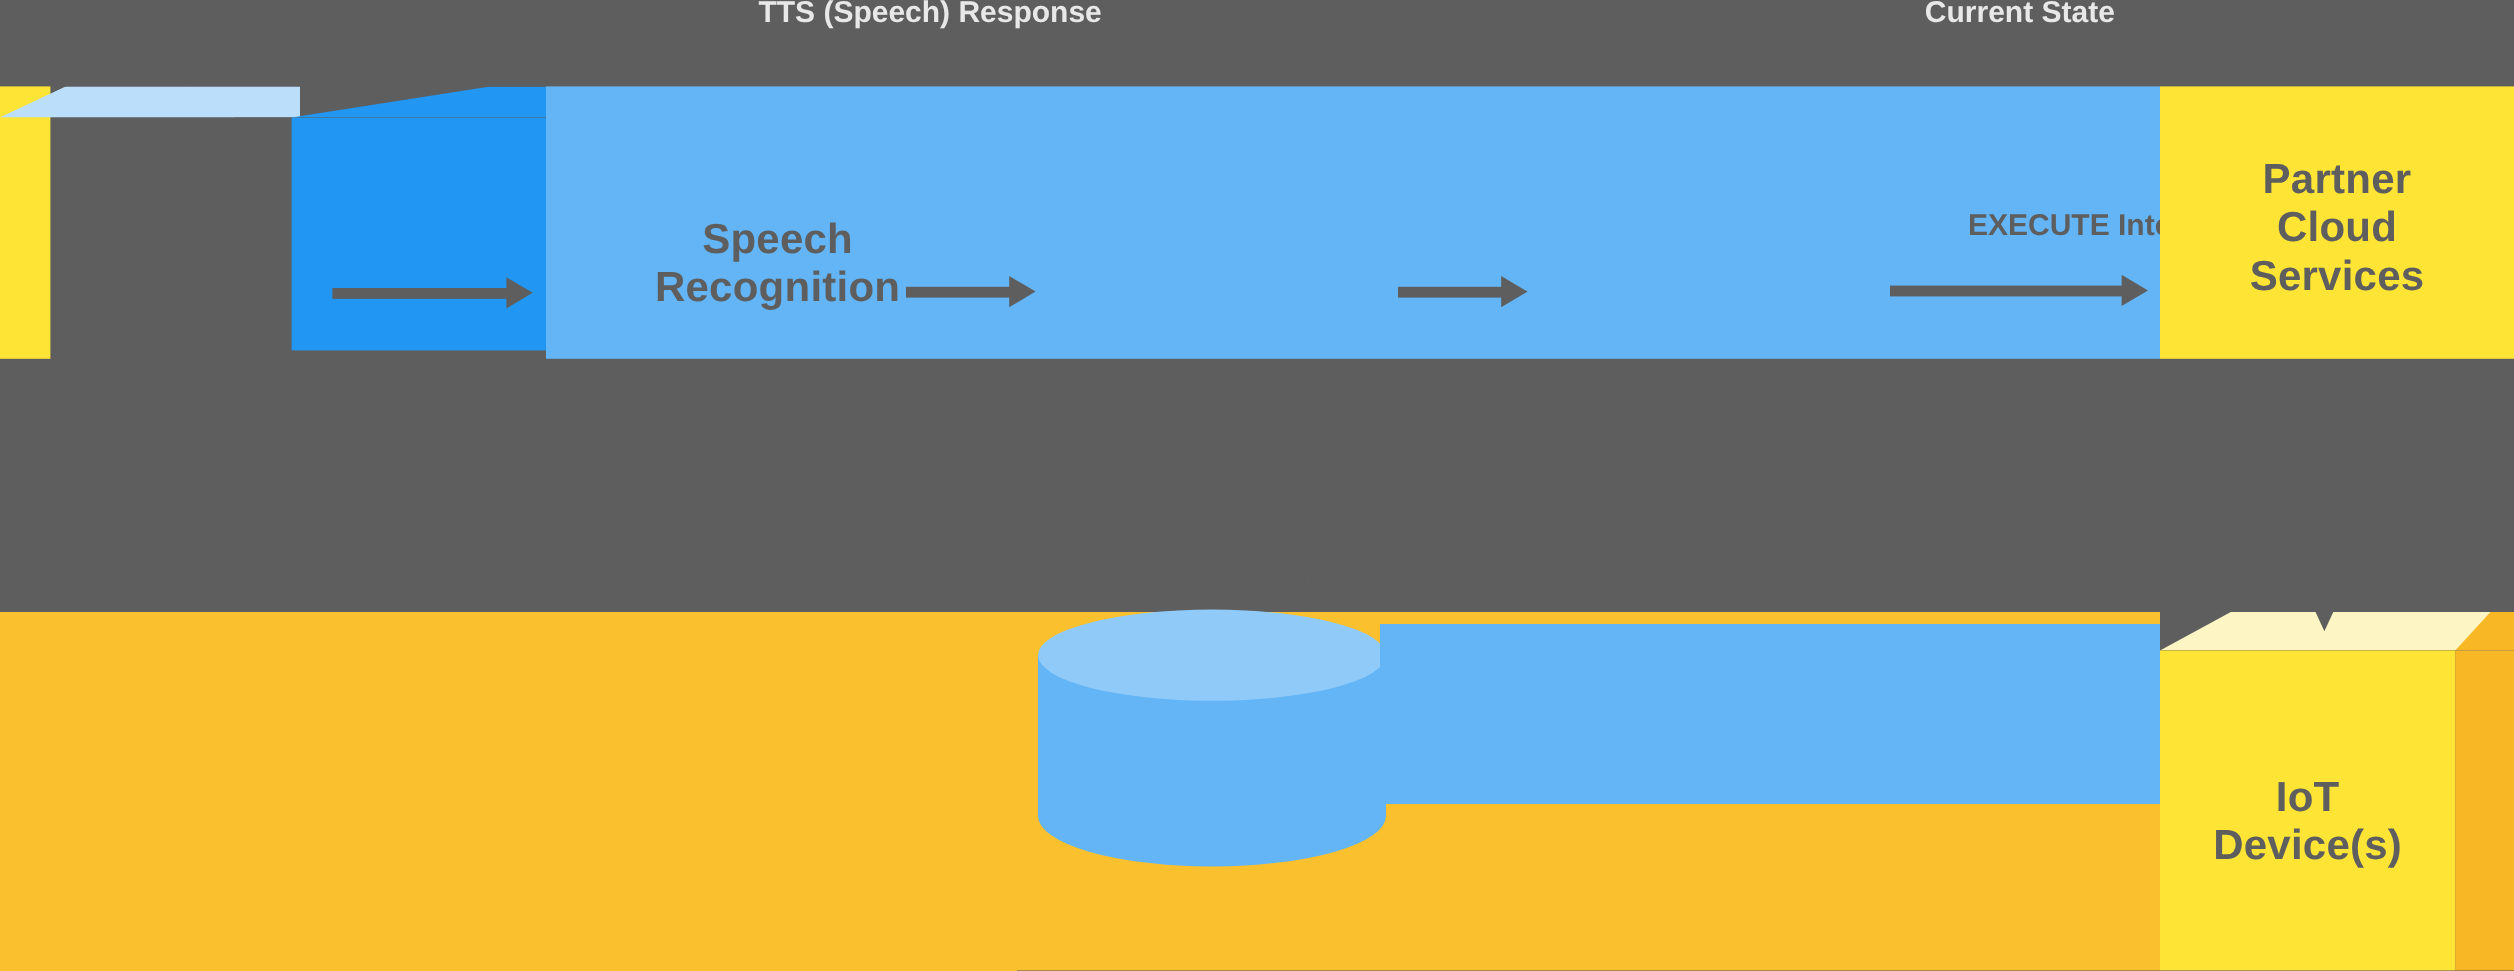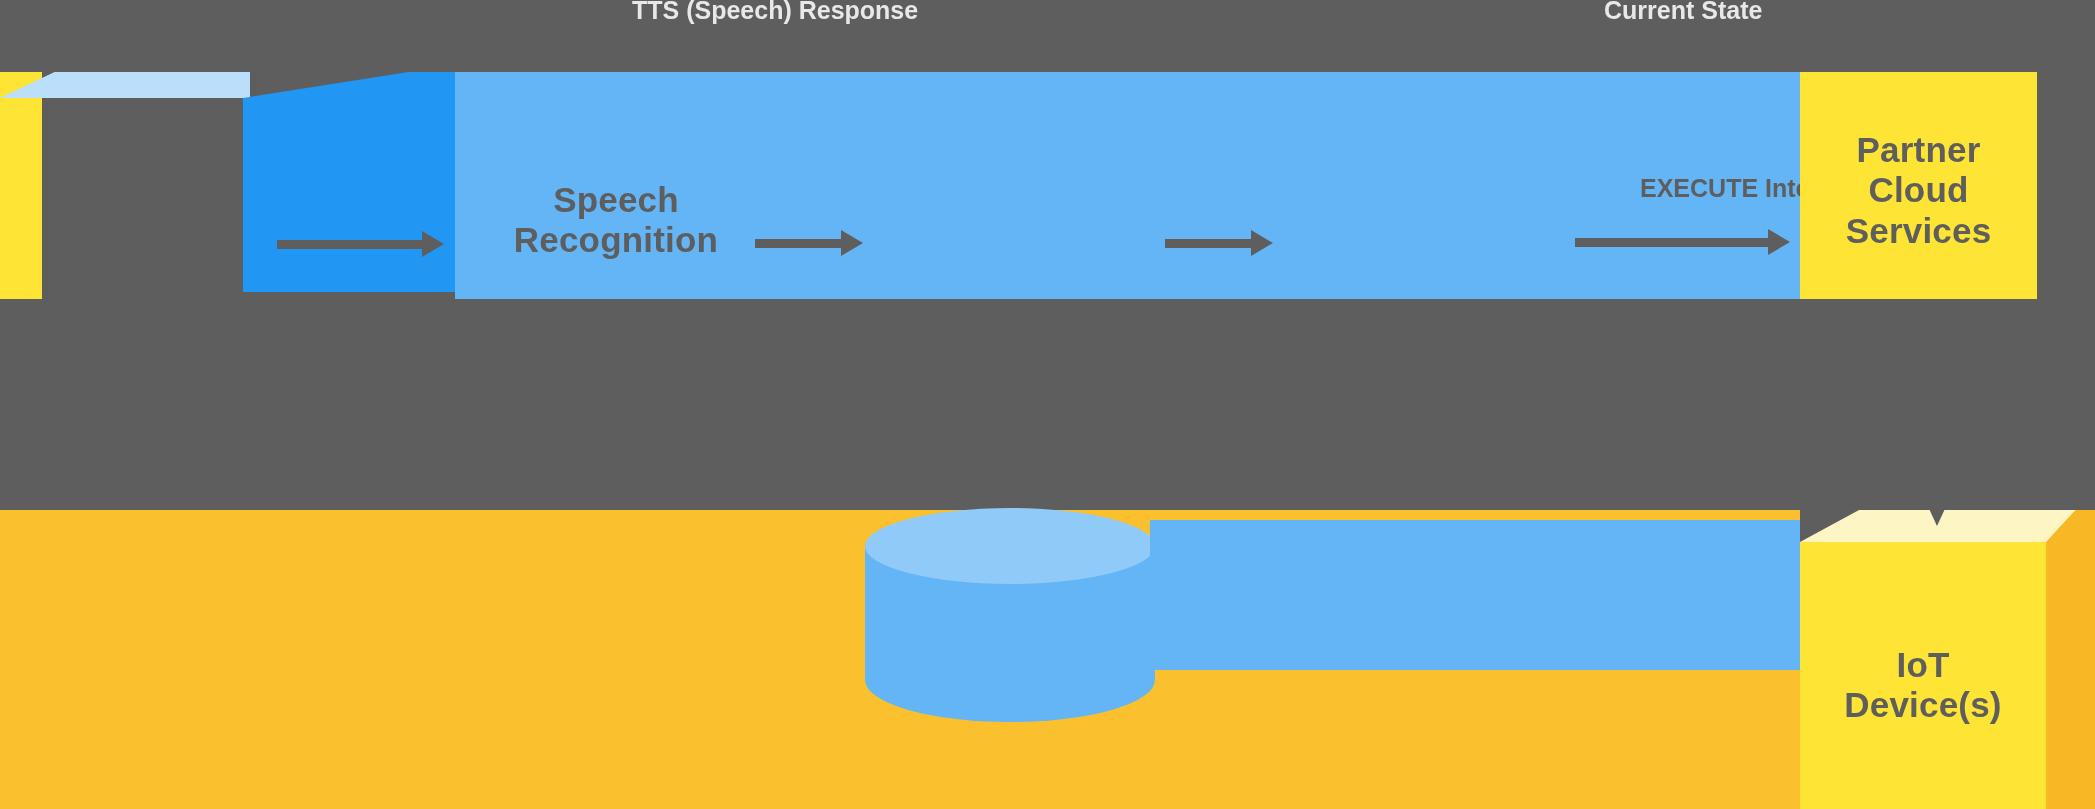--- a/index.html
+++ b/index.html
@@ -147,37 +147,37 @@
 
 
   <div class="panel panel-blue-dark" style="left:243px; top:98px; width:212px; height:194px;"></div>
   <div class="panel panel-blue-dark" style="left:243px; top:72px; width:212px; height:26px;
               clip-path: polygon(0% 100%, 78% 0%, 100% 0%, 100% 100%);"></div>
 
   <div class="h-arrow" style="left:277px; top:240px; width:147px;"></div>
 
   <div class="panel panel-blue" style="left:455px; top:72px; width:1345px; height:227px;"></div>
 
-  <div class="panel" style="left:436px; top:180px; width:360px; height:110px;">
+  <div class="panel" style="left:455px; top:180px; width:360px; height:110px;padding-left:26px;">
     <div class="block-label" style="top:0px;">Speech
 Recognition</div>
   </div>
 
   <div class="h-arrow" style="left:755px; top:239px; width:88px;"></div>
 
 
   <div class="h-arrow" style="left:1165px; top:239px; width:88px;"></div>
 
 
   <div class="edge-label-dark" style="top:172px; left:1640px;">EXECUTE
 Intent</div>
 
   <div class="h-arrow" style="left:1575px; top:238px; width:195px;"></div>
 
-  <div class="panel panel-yellow" style="left:1800px; top:72px; width:237px; height:227px;">
+  <div class="panel panel-yellow" style="left:1800px; top:72px; width:295px; height:227px;">
     <div class="block-label" style="top:58px;">Partner
 Cloud
 Services</div>
   </div>
 
   <div class="h-line" style="top:482px; left:1085px; width:850px;"></div>
   <div class="h-line" style="top:498px; left:1085px; width:850px;"></div>
 
   <div class="v-line" style="top:452px; left:935px; height:48px;"></div>
   <div class="down-arrow-head" style="top:488px; left:925px;"></div>

